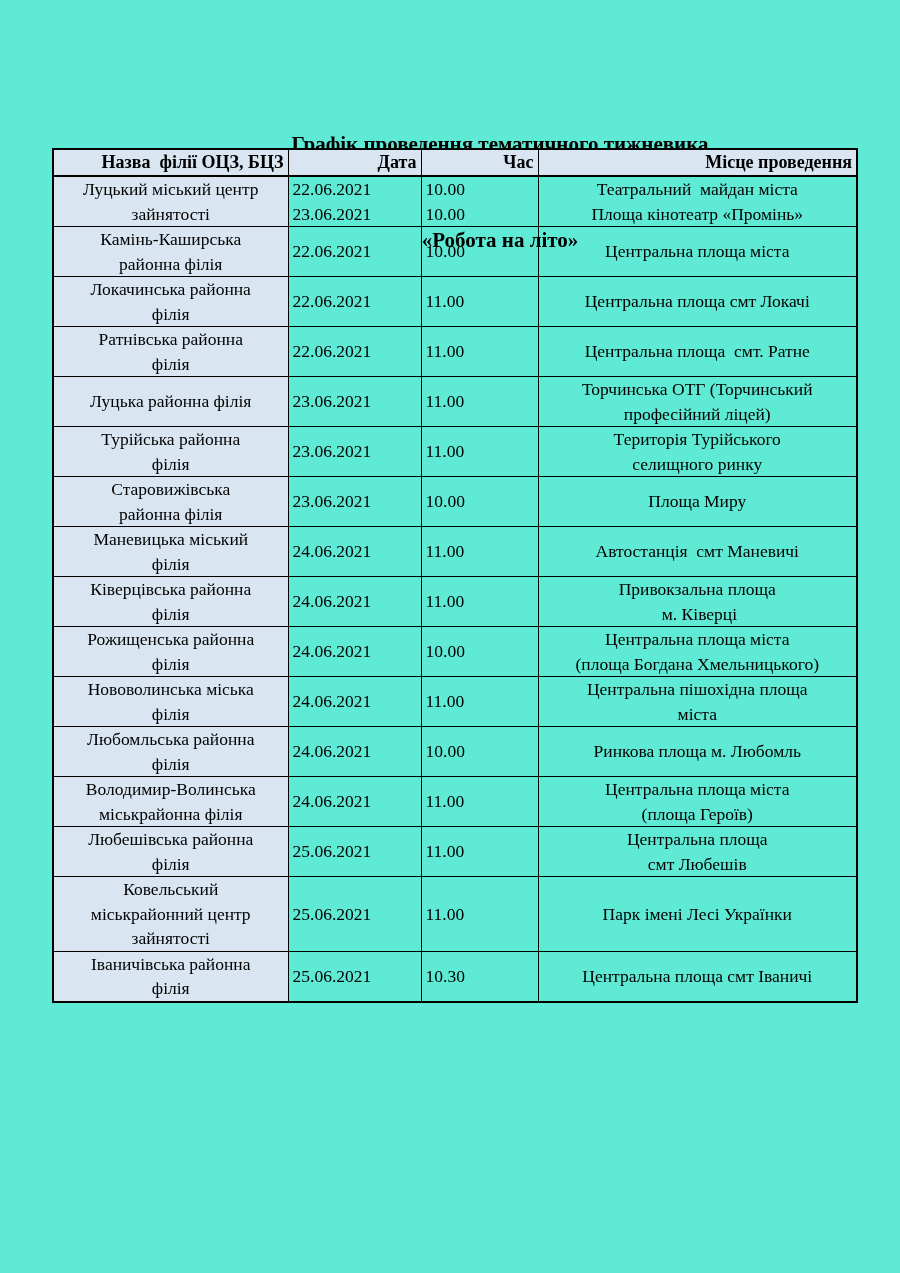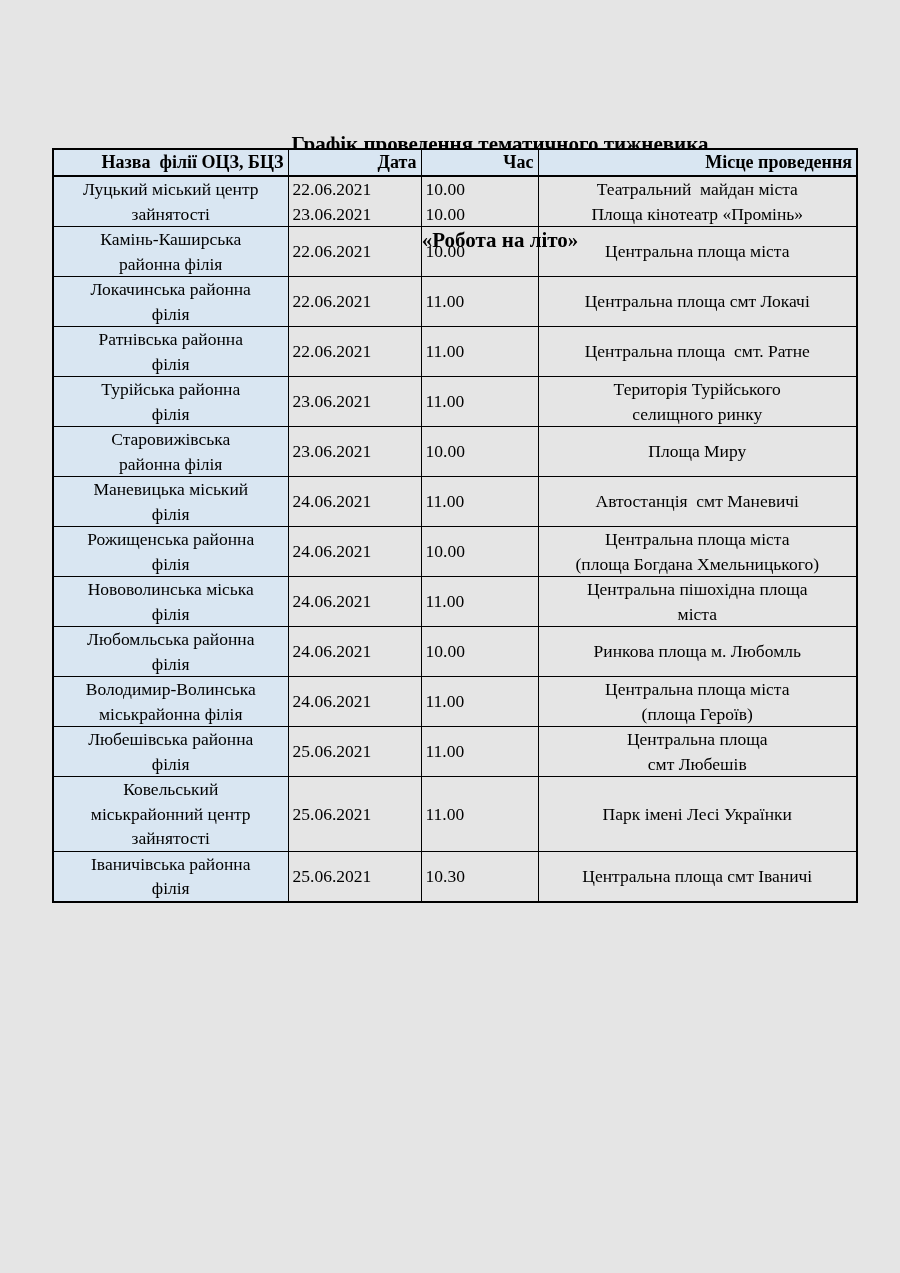--- a/index.html
+++ b/index.html
@@ -4,21 +4,21 @@
 <style>
   html, body {
     margin: 0;
     padding: 0;
     background: #ffffff;
   }
   .page {
     position: relative;
     width: 900px;
     height: 1273px;
-    background: #e5e5e5;
+    background: #5eead4;
     font-family: "Liberation Serif", "DejaVu Serif", serif;
     color: #000000;
     overflow: hidden;
   }
   .doc-title {
     position: absolute;
     top: 64px;
     left: 97px;
     width: 806px;
     text-align: center;
@@ -122,40 +122,55 @@
           <td class="cell-place">Центральна площа смт Локачі</td>
         </tr>
         <tr>
           <td class="cell-name">Ратнівська районна
 філія</td>
           <td class="cell-date">22.06.2021</td>
           <td class="cell-time">11.00</td>
           <td class="cell-place">Центральна площа  смт. Ратне</td>
         </tr>
         <tr>
+          <td class="cell-name">Луцька районна філія</td>
+          <td class="cell-date">23.06.2021</td>
+          <td class="cell-time">11.00</td>
+          <td class="cell-place">Торчинська ОТГ (Торчинський
+професійний ліцей)</td>
+        </tr>
+        <tr>
           <td class="cell-name">Турійська районна
 філія</td>
           <td class="cell-date">23.06.2021</td>
           <td class="cell-time">11.00</td>
           <td class="cell-place">Територія Турійського
 селищного ринку</td>
         </tr>
         <tr>
           <td class="cell-name">Старовижівська
 районна філія</td>
           <td class="cell-date">23.06.2021</td>
           <td class="cell-time">10.00</td>
           <td class="cell-place">Площа Миру</td>
         </tr>
         <tr>
           <td class="cell-name">Маневицька міський
 філія</td>
           <td class="cell-date">24.06.2021</td>
           <td class="cell-time">11.00</td>
           <td class="cell-place">Автостанція  смт Маневичі</td>
+        </tr>
+        <tr>
+          <td class="cell-name">Ківерцівська районна
+філія</td>
+          <td class="cell-date">24.06.2021</td>
+          <td class="cell-time">11.00</td>
+          <td class="cell-place">Привокзальна площа
+ м. Ківерці</td>
         </tr>
         <tr>
           <td class="cell-name">Рожищенська районна
 філія</td>
           <td class="cell-date">24.06.2021</td>
           <td class="cell-time">10.00</td>
           <td class="cell-place">Центральна площа міста
 (площа Богдана Хмельницького)</td>
         </tr>
         <tr>

